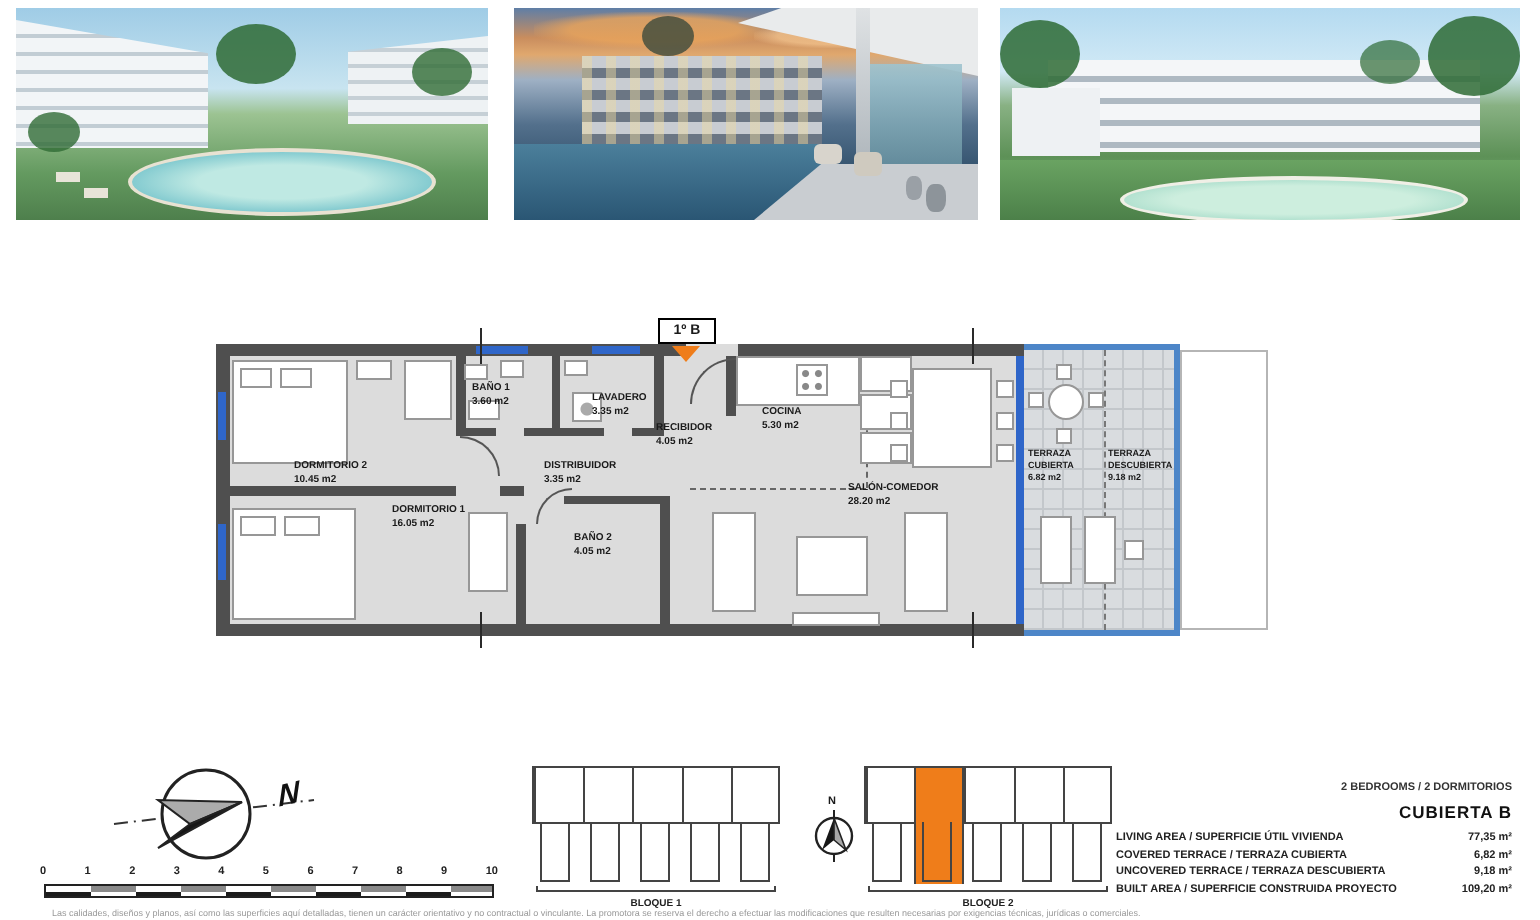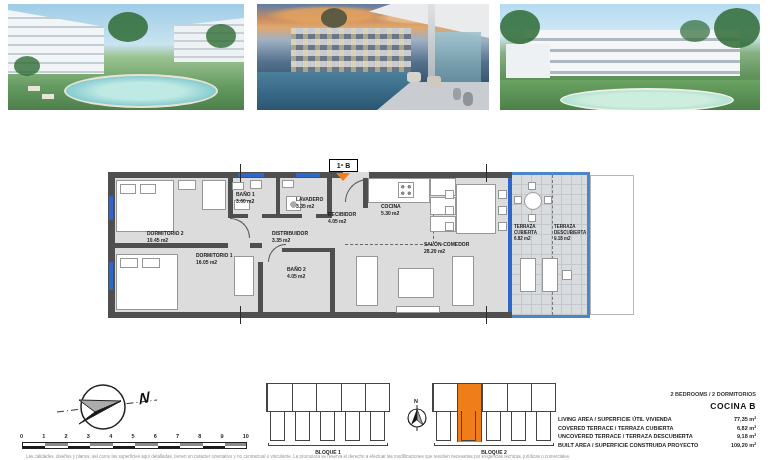--- a/index.html
+++ b/index.html
@@ -293,21 +293,21 @@
     <div class="bterr" style="left:29px"></div>
     <div class="bterr" style="left:54px"></div>
     <div class="bterr" style="left:79px"></div>
     <div class="bterr" style="left:104px"></div>
     <div class="bbr"></div>
     <div class="blabel">BLOQUE 2</div>
   </div>
 
   <div id="summary">
     <div class="sline1">2 BEDROOMS / 2 DORMITORIOS</div>
-    <div class="sline2">COCINA B</div>
+    <div class="sline2">CUBIERTA B</div>
     <div class="srow">
       <span>LIVING AREA / SUPERFICIE ÚTIL VIVIENDA</span>
         <span>77,35 m²</span>
       </div>
     <div class="srow">
       <span>COVERED TERRACE / TERRAZA CUBIERTA</span>
         <span>6,82 m²</span>
       </div>
     <div class="srow">
       <span>UNCOVERED TERRACE / TERRAZA DESCUBIERTA</span>

